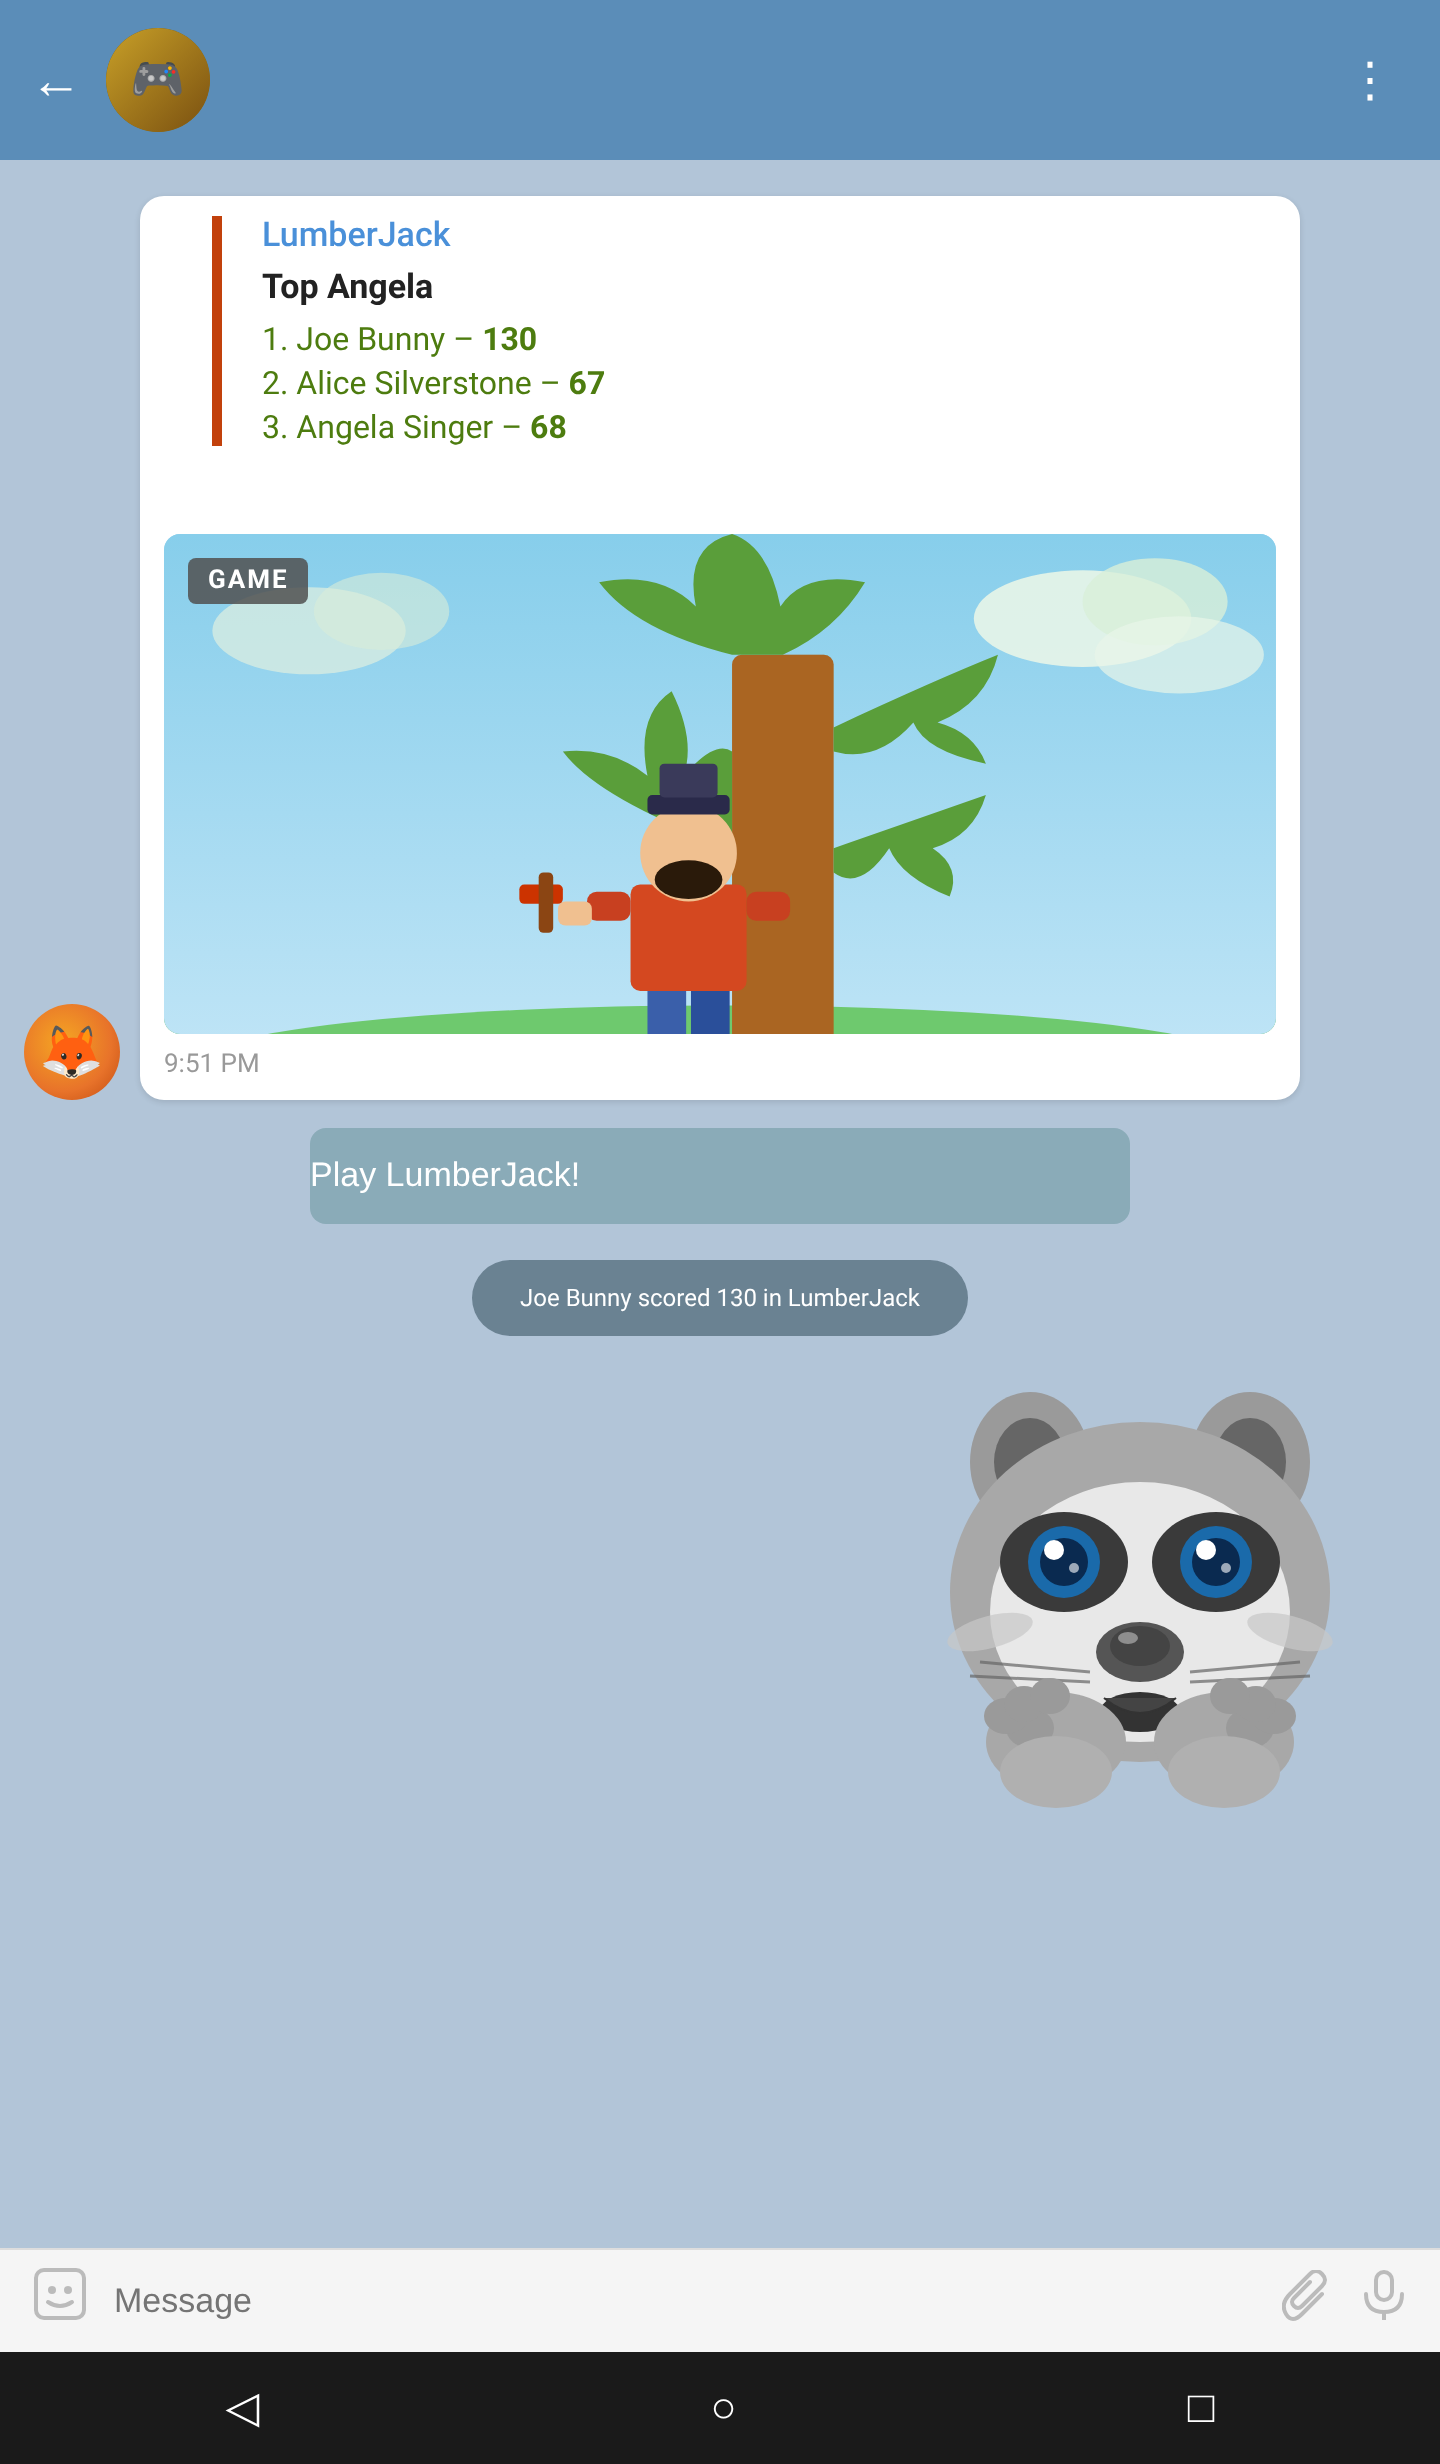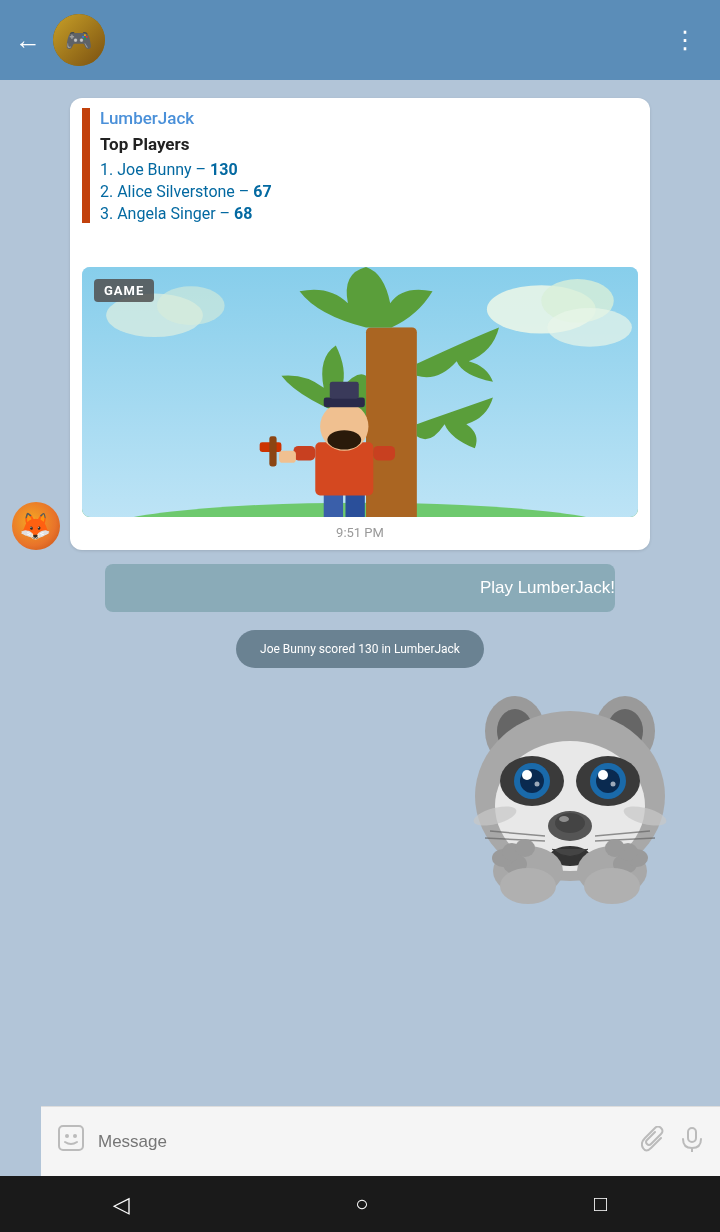--- a/index.html
+++ b/index.html
@@ -124,21 +124,21 @@
       color: #222;
       margin-bottom: 6px;
     }
 
     .player-list {
       list-style: none;
       margin-bottom: 10px;
     }
     .player-list li {
       font-size: 16px;
-      color: #0369a1;
+      color: #4d7c0f;
       margin-bottom: 3px;
     }
     .player-score {
       font-weight: bold;
     }
 
     
     .game-image-container {
       position: relative;
       width: 100%;
@@ -166,43 +166,43 @@
     
     .game-illustration {
       position: absolute;
       bottom: 0;
       left: 0;
       right: 0;
       top: 0;
     }
 
     .message-time {
-      text-align: center;
+      text-align: left;
       color: #999;
       font-size: 13px;
       margin-top: 8px;
     }
 
     
     .play-button-row {
       display: flex;
       justify-content: center;
       padding: 6px 10px;
     }
     .play-button {
       background: #8aabb8;
       color: white;
       font-size: 17px;
       font-weight: 500;
       border: none;
       border-radius: 8px;
       padding: 14px 0;
-      width: 510px;
-      cursor: pointer;
-      text-align: right;
+      width: 410px;
+      cursor: pointer;
+      text-align: left;
     }
 
     
     .score-notification-row {
       display: flex;
       justify-content: center;
       padding: 4px 10px;
     }
     .score-notification {
       background: rgba(90,115,130,0.82);
@@ -218,29 +218,28 @@
       display: flex;
       justify-content: flex-end;
       padding: 6px 10px 0 10px;
     }
 
     
     .input-bar {
       position: absolute;
       bottom: 56px;
       left: 0; right: 0;
-      height: 70px;
+      height: 52px;
       background: #f5f5f5;
       display: flex;
       align-items: center;
       padding: 0 15px;
       gap: 12px;
       z-index: 10;
       border-top: 1px solid #ddd;
-      margin-left: 41px;
     }
     .input-emoji-btn {
       color: #aaa;
       font-size: 28px;
       cursor: pointer;
       flex-shrink: 0;
     }
     .input-field {
       flex: 1;
       font-size: 17px;
@@ -276,22 +275,23 @@
     }
     .nav-btn {
       color: white;
       font-size: 22px;
       cursor: pointer;
       padding: 8px 20px;
     }
 
     
     .message-left-border {
-      border-left: 8px solid #c2410c;
-      padding-left: 10px;
+      border-left: 5px solid #c2410c;
+      padding-left: 20px;
+      margin-left: 24px;
     }
 
     
     .raccoon-sticker {
       width: 260px;
       height: 230px;
       position: relative;
     }
 
     
@@ -325,21 +325,21 @@
 
     <div style="position:absolute; left:-58px; bottom:0;">
       <div class="fox-avatar">🦊</div>
     </div>
 
     <div class="message-bubble" style="margin-left:0;">
 
 
       <div class="message-left-border">
         <span class="game-name-link">LumberJack</span>
-        <div class="top-players-title">Top Players</div>
+        <div class="top-players-title">Top Angela</div>
         <ul class="player-list">
           <li>1. Joe Bunny – <span class="player-score">130</span></li>
           <li>2. Alice Silverstone – <span class="player-score">67</span></li>
           <li>3. Angela Singer – <span class="player-score">68</span></li>
         </ul>
       </div>
 
       <div class="game-image-container">
         <div class="game-badge">GAME</div>
 

